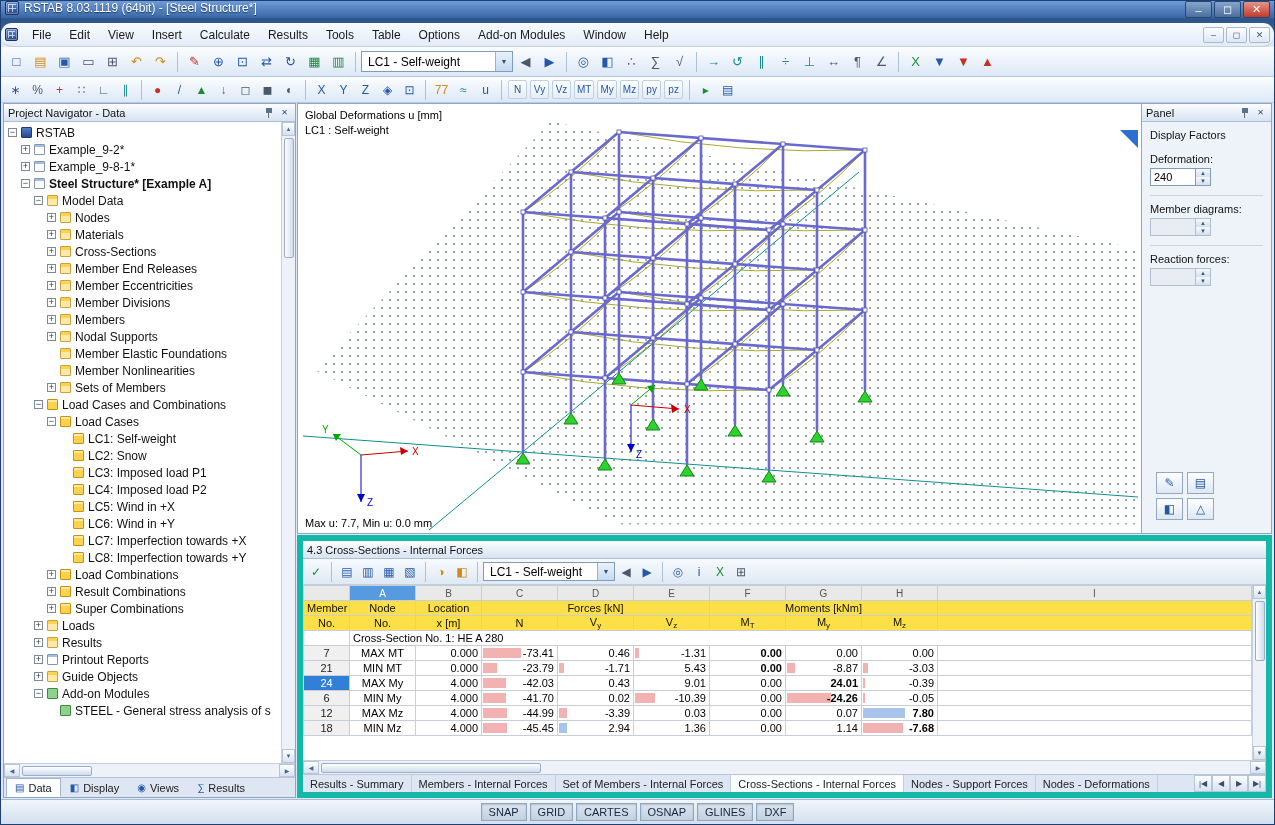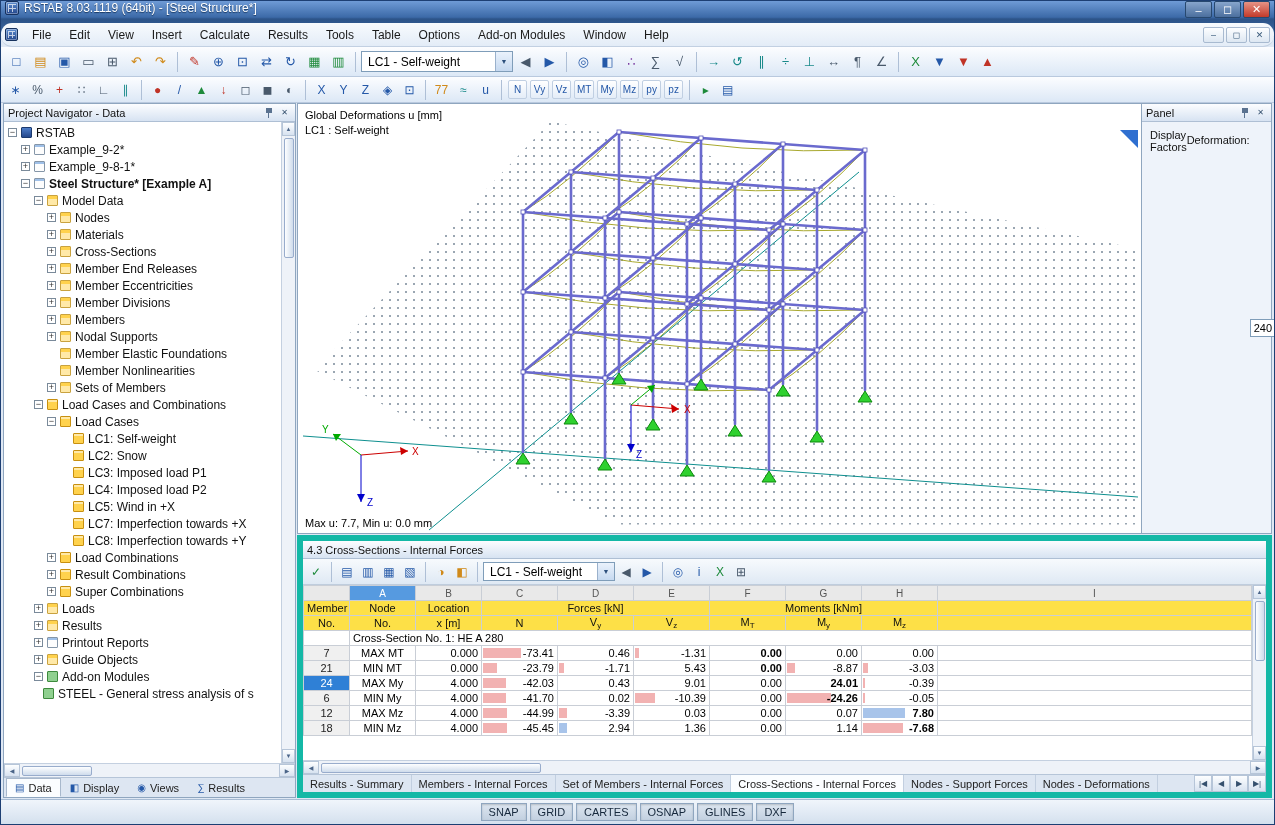--- a/index.html
+++ b/index.html
@@ -92,21 +92,21 @@
   .dots { position:absolute; left:0; top:0; right:0; bottom:0;
     background-image:radial-gradient(#9aa6b2 1px, transparent 1.2px); background-size:8px 8px;
     clip-path:polygon(30% 4%, 100% 34%, 100% 98%, 38% 98%, 2% 62%); }
   #viewport svg { position:absolute; left:0; top:0; }
   .legend { position:absolute; left:7px; top:4px; font-size:11px; line-height:15px; color:#000; }
   .vstatus { position:absolute; left:7px; bottom:4px; font-size:11px; color:#000; }
 
   
   #panel { position:absolute; right:2px; top:102px; width:131px; height:431px; background:#eef3fa; border:1px solid #8fa6bf;
     display:flex; flex-direction:column; }
-  .pbody { flex:1; padding:7px 8px; font-size:11px; color:#111; display:flex; }
+  .pbody { flex:1; padding:7px 8px; font-size:11px; color:#111; display:flex; flex-direction:column; }
   .pheading { padding-bottom:7px; }
   .plabel { margin:5px 0 3px; }
   .pctrl { display:flex; align-items:center; }
   .pctrl input { width:46px; height:18px; border:1px solid #7f9db9; font-size:11px; padding:1px 3px; font-family:inherit; }
   .dinput { width:46px; height:18px; border:1px solid #aebfce; background:#e8edf3; }
   .spin { display:flex; flex-direction:column; width:15px; height:18px; border:1px solid #7f9db9; border-left:none; }
   .spin.dis { border-color:#aebfce; }
   .spin i { flex:1; font-size:6px; line-height:1; font-style:normal; display:flex; align-items:center; justify-content:center;
     color:#3a5a80; background:linear-gradient(#f4f8fc,#d4e0ee); }
   .pline { border:none; border-top:1px solid #c8d4e2; margin:9px 0 2px; }
@@ -549,20 +549,25 @@
             <i class="ticon i-fold"></i>
             <span class="tlabel">LC4: Imposed load P2</span>
           </div>
 
           <div class="titem" style="padding-left: 56px;">
             <span class="exp"></span>
             <i class="ticon i-fold"></i>
             <span class="tlabel">LC5: Wind in +X</span>
           </div>
 
+          <div class="titem" style="padding-left: 56px;">
+            <span class="exp"></span>
+            <i class="ticon i-fold"></i>
+            <span class="tlabel">LC6: Wind in +Y</span>
+          </div>
 
           <div class="titem" style="padding-left: 56px;">
             <span class="exp"></span>
             <i class="ticon i-fold"></i>
             <span class="tlabel">LC7: Imperfection towards +X</span>
           </div>
 
           <div class="titem" style="padding-left: 56px;">
             <span class="exp"></span>
             <i class="ticon i-fold"></i>
@@ -610,21 +615,21 @@
             <i class="ticon i-tbl"></i>
             <span class="tlabel">Guide Objects</span>
           </div>
 
           <div class="titem" style="padding-left: 30px;">
             <span class="exp">−</span>
             <i class="ticon i-mod"></i>
             <span class="tlabel">Add-on Modules</span>
           </div>
 
-          <div class="titem" style="padding-left: 26px;">
+          <div class="titem" style="padding-left: 43px;">
             <span class="exp"></span>
             <i class="ticon i-mod"></i>
             <span class="tlabel">STEEL - General stress analysis of s</span>
           </div>
         </div>
       <div class="nvscroll">
         <span class="sbtn">▲</span>
         <span class="vthumb"></span>
         <span class="sbtn" style="margin-top:auto">▼</span>
       </div>

